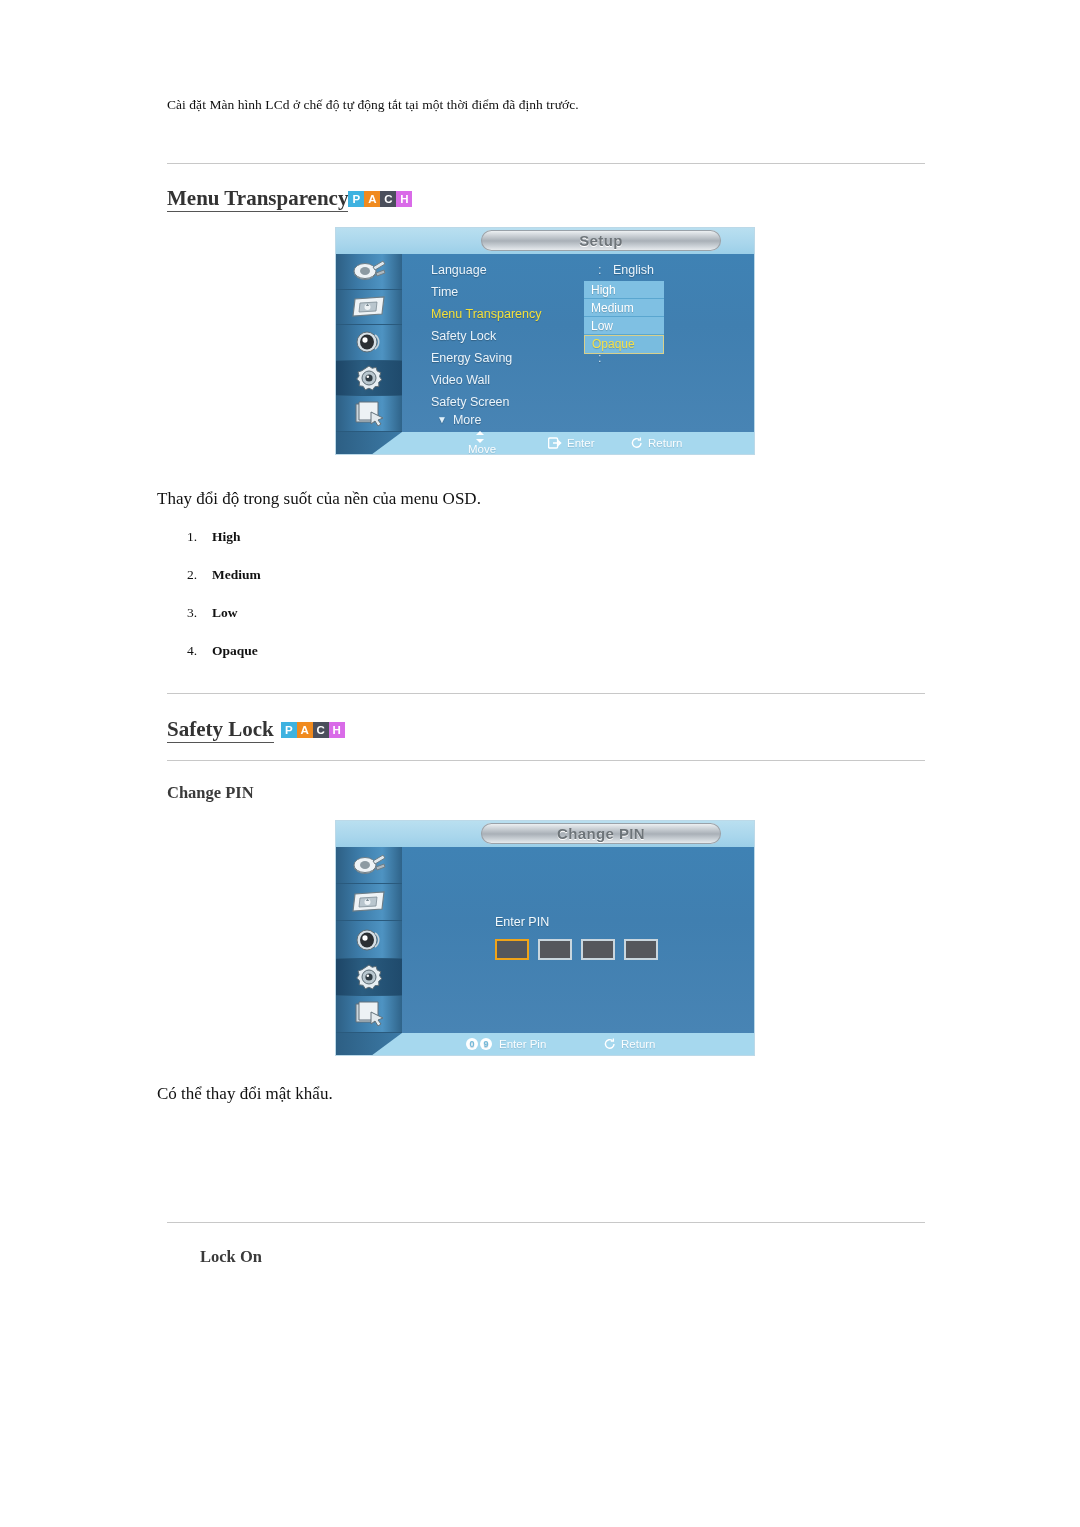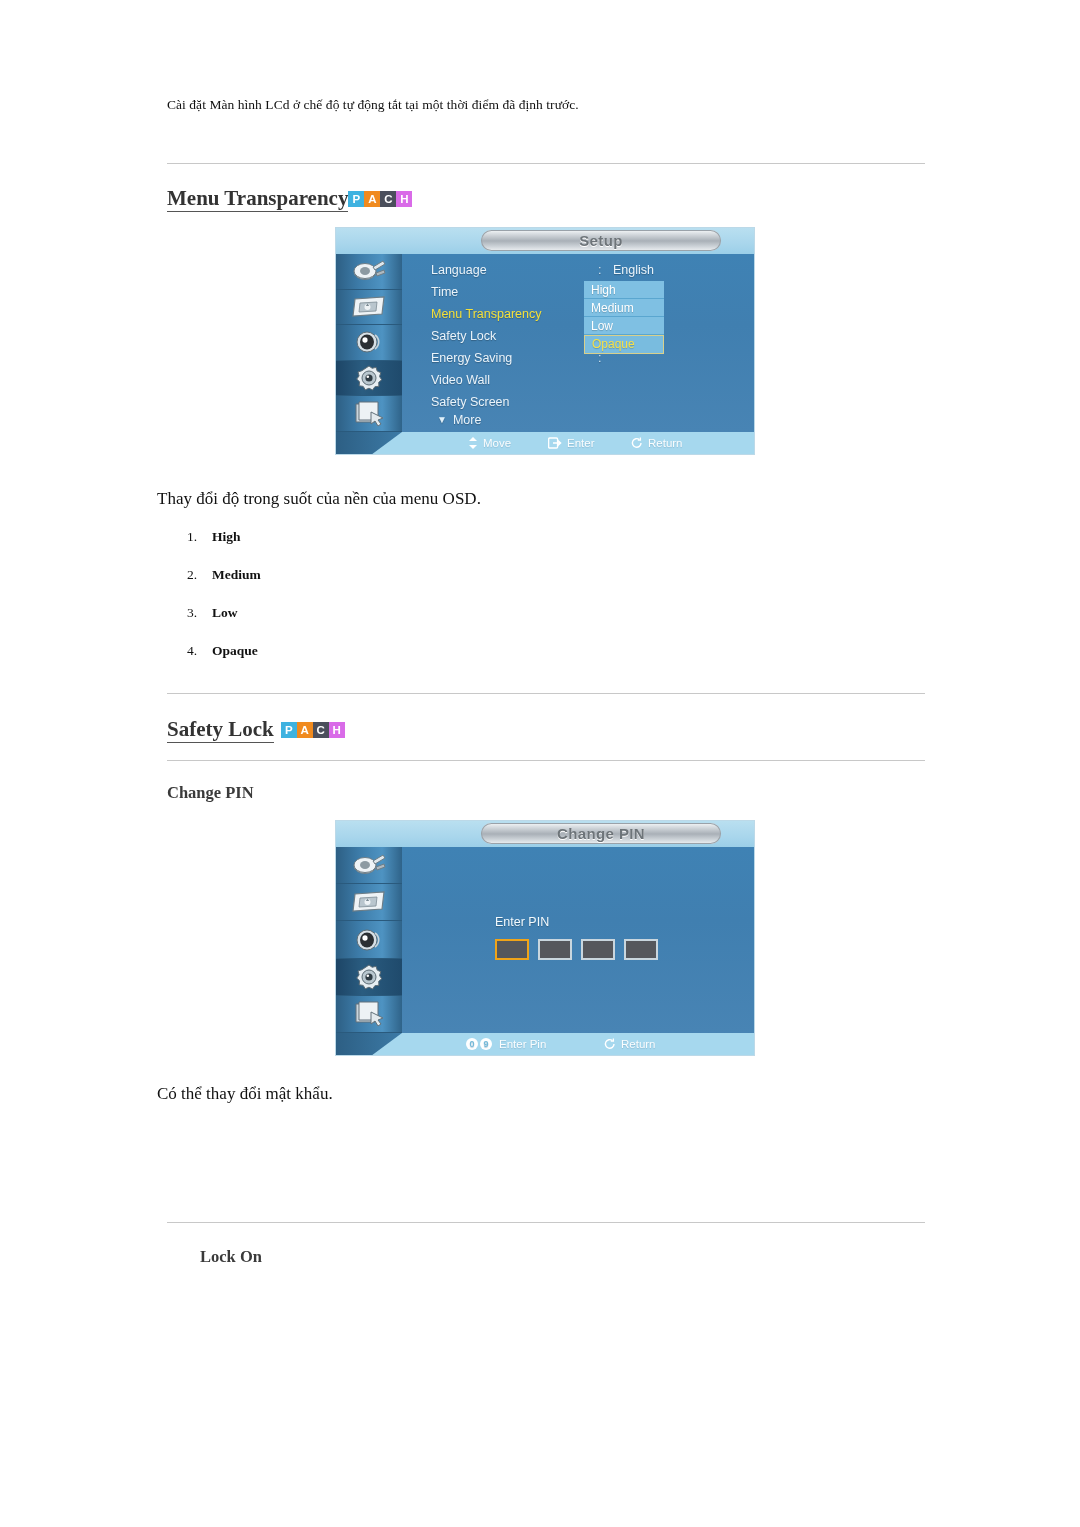--- a/index.html
+++ b/index.html
@@ -470,21 +470,21 @@
           <div class="opt">High</div>
           <div class="opt">Medium</div>
           <div class="opt">Low</div>
           <div class="opt sel">Opaque</div>
         </div>
       </div>
     </div>
 
     <div class="osd-bottom">
       <div class="corner"></div>
-      <div class="grp" style="left:132px;">
+      <div class="grp" style="left:132px;flex-direction:column;">
         <span class="gicon">
           <svg width="10" height="12" viewBox="0 0 10 12">
               <path d="M5 0 L9 4 L1 4 Z M5 12 L1 8 L9 8 Z" fill="#ffffff"></path>
             </svg>
         </span>
         <span class="klabel">Move</span>
       </div>
       <div class="grp" style="left:212px;">
         <span class="gicon">
           <svg width="14" height="12" viewBox="0 0 14 12">

